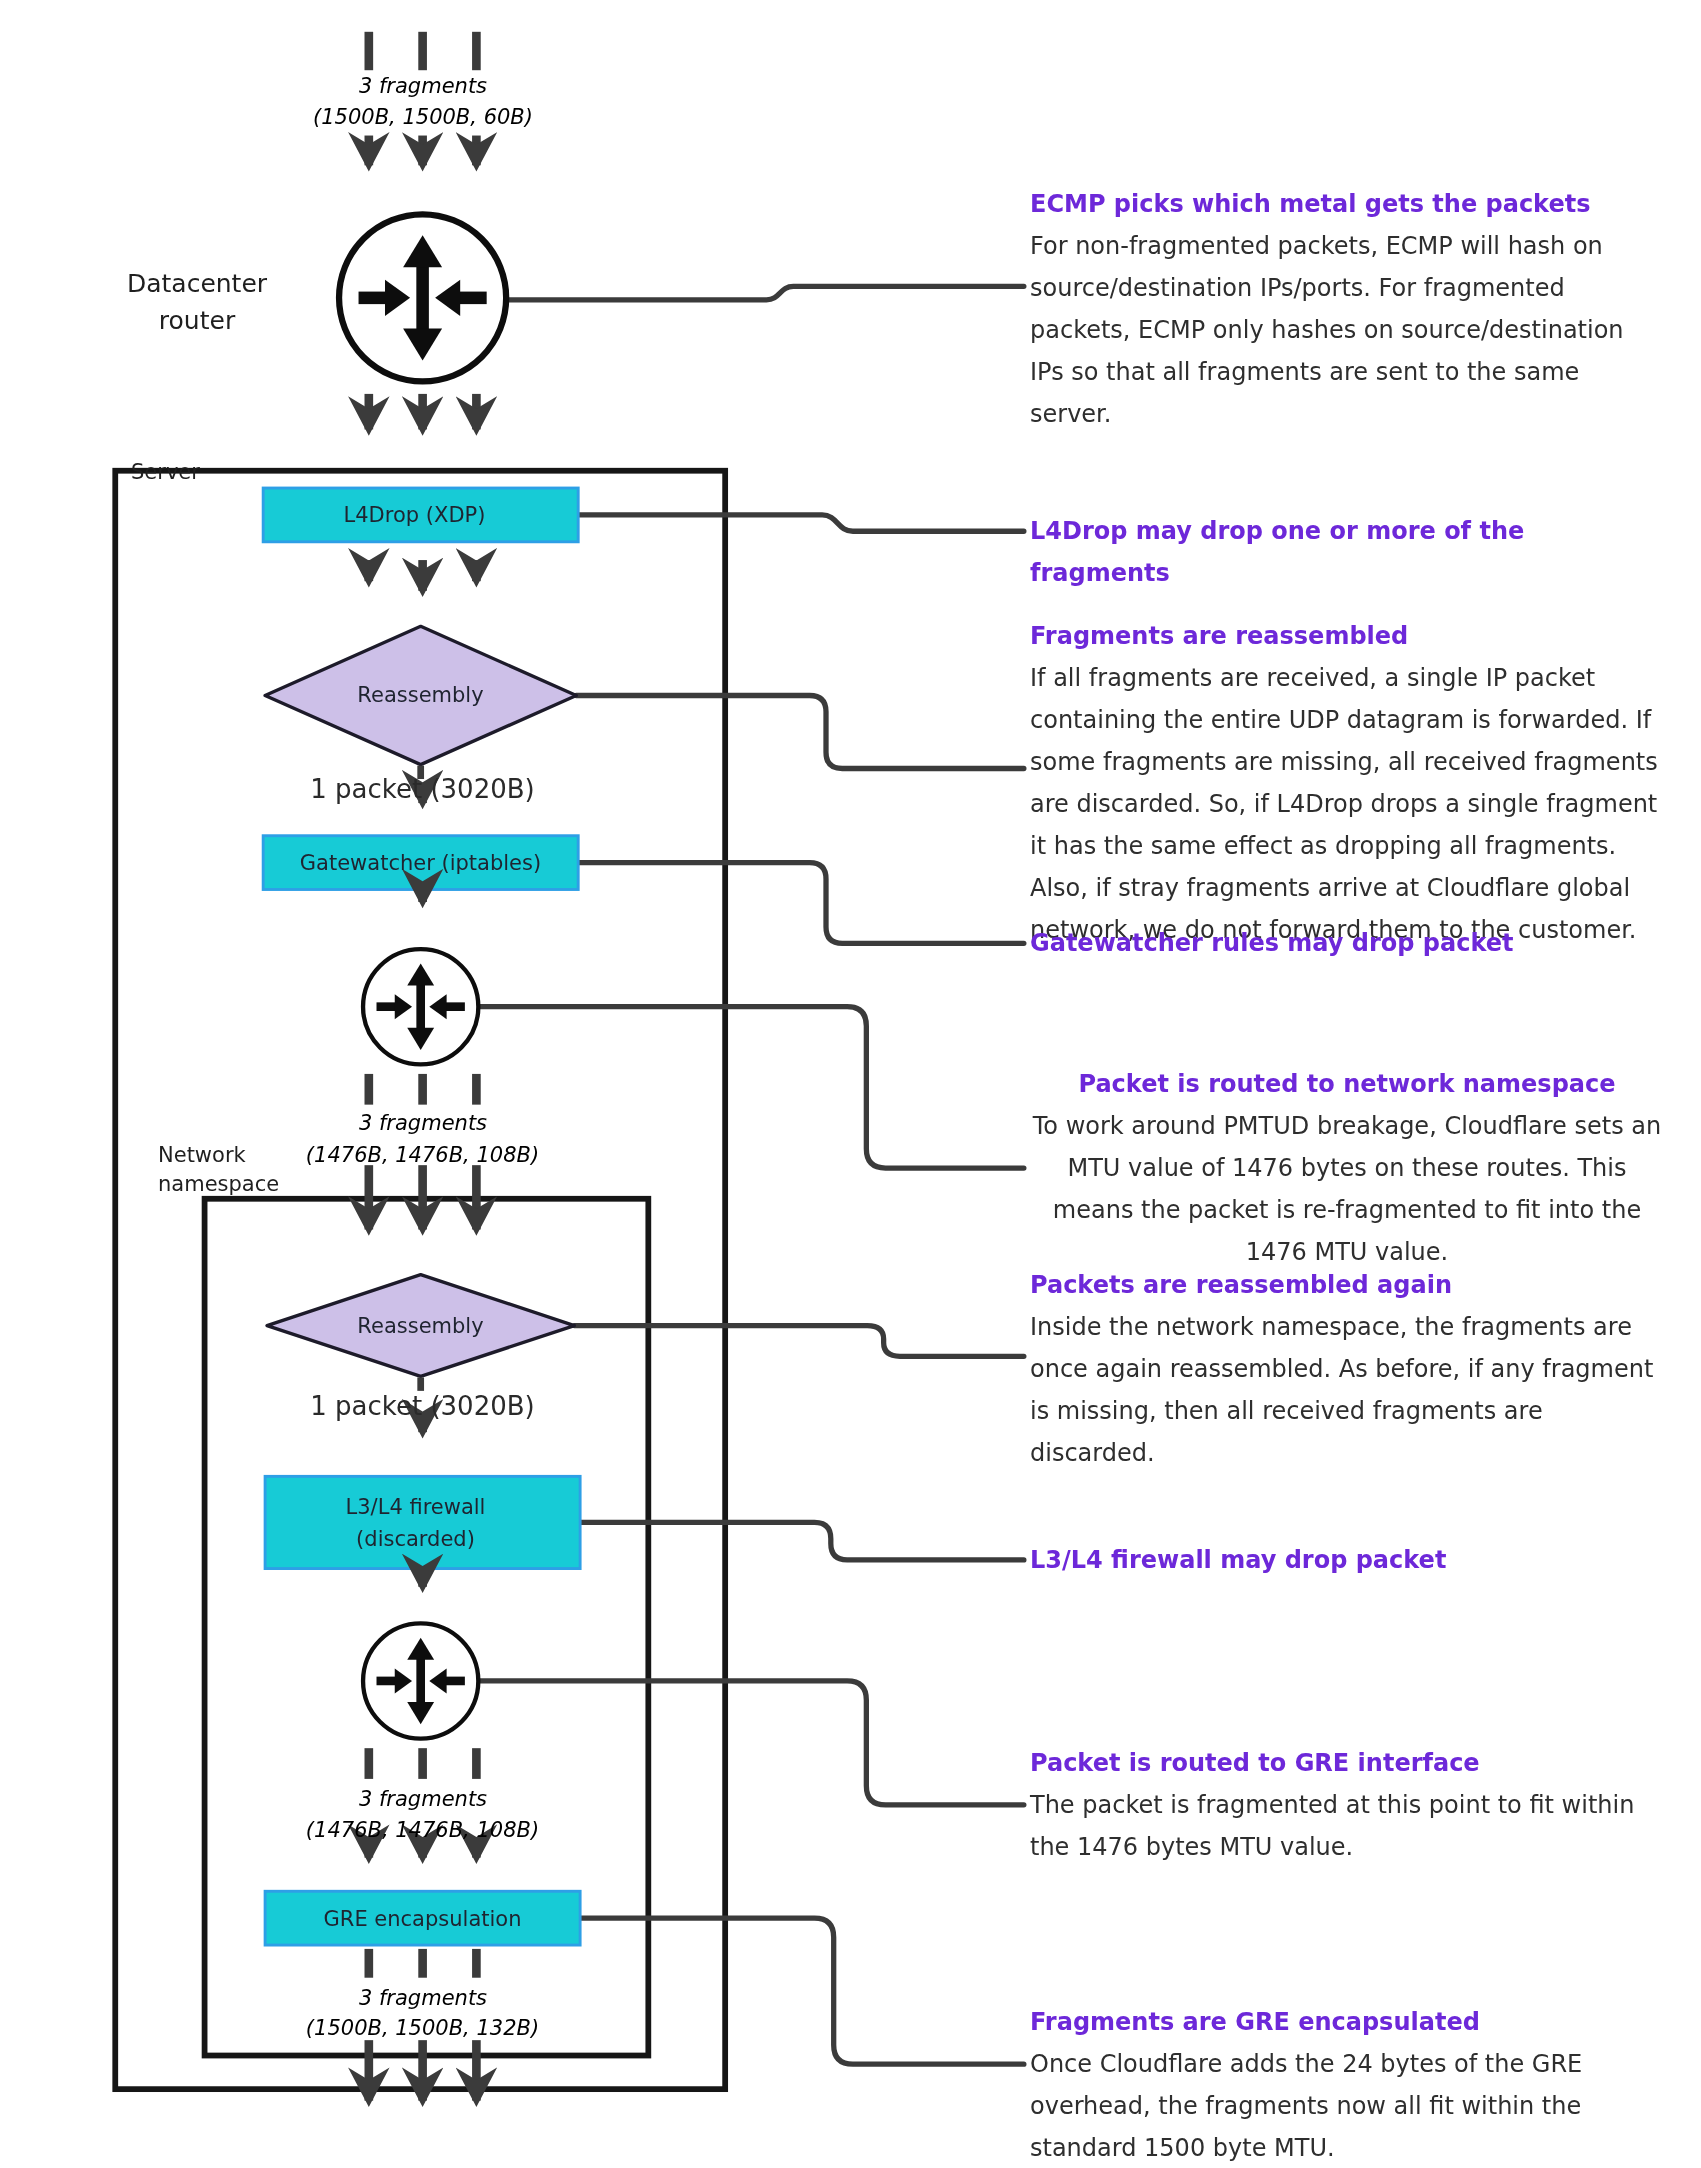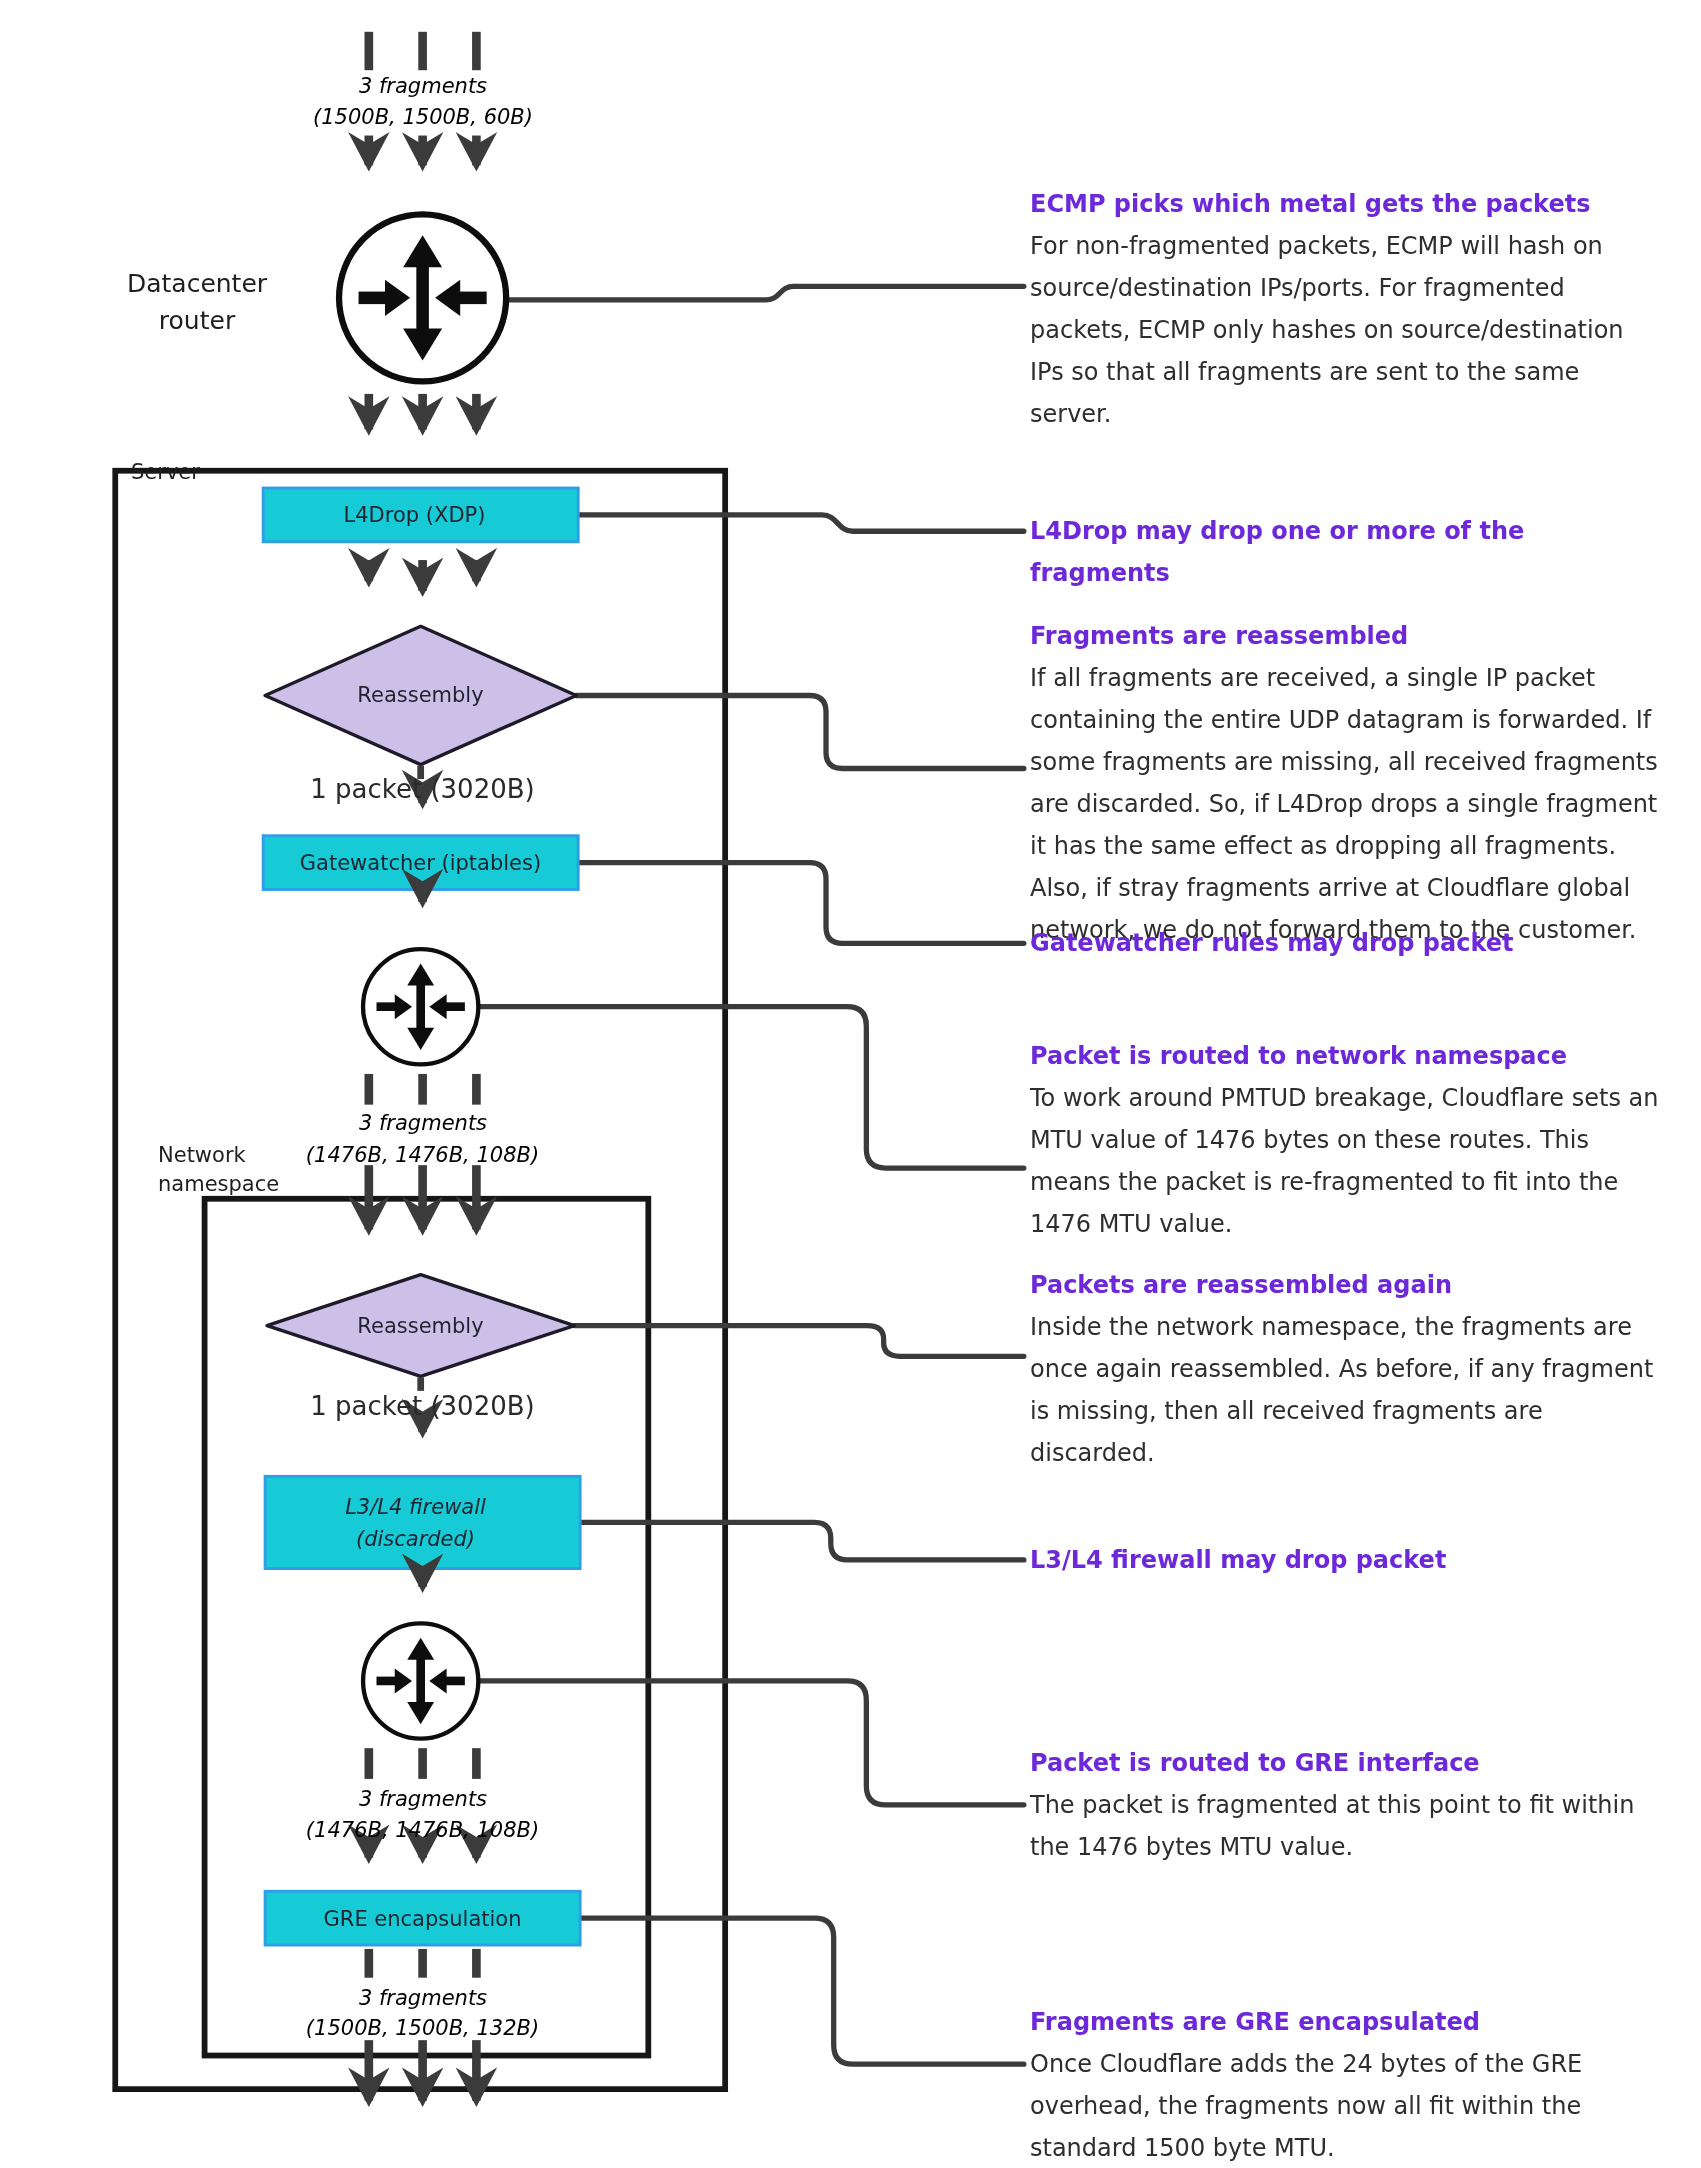--- a/index.html
+++ b/index.html
@@ -143,21 +143,21 @@
   <div class="nodelbl" style="left:263px;top:488px;width:303px;height:54px;">L4Drop (XDP)</div>
   <div class="nodelbl" style="left:265px;top:626px;width:311px;height:138px;">Reassembly</div>
   <div class="lbl packet" style="left:269px;top:774px;width:307px;">1 packet (3020B)</div>
   <div class="nodelbl" style="left:263px;top:836px;width:315px;height:54px;">Gatewatcher (iptables)</div>
   <div class="lbl frag" style="left:303px;top:1111px;width:240px;">3 fragments</div>
   <div class="lbl frag" style="left:269px;top:1143px;width:307px;">(1476B, 1476B, 108B)</div>
 
   <div class="boxtag" style="left:158px;top:1141px;width:139px;line-height:29px;">Network namespace</div>
   <div class="nodelbl" style="left:267px;top:1275px;width:307px;height:102px;">Reassembly</div>
   <div class="lbl packet" style="left:269px;top:1391px;width:307px;">1 packet (3020B)</div>
-  <div class="nodelbl col" style="left:265px;top:1477px;width:301px;height:92px;font-style:italic;">
+  <div class="nodelbl col" style="left:265px;top:1477px;width:301px;height:92px;">
     <span>L3/L4 firewall</span>
     <span>(discarded)</span>
   </div>
   <div class="lbl frag" style="left:303px;top:1787px;width:240px;">3 fragments</div>
   <div class="lbl frag" style="left:269px;top:1818px;width:307px;">(1476B, 1476B, 108B)</div>
   <div class="nodelbl" style="left:265px;top:1892px;width:315px;height:54px;">GRE encapsulation</div>
   <div class="lbl frag" style="left:303px;top:1986px;width:240px;">3 fragments</div>
   <div class="lbl frag" style="left:269px;top:2016px;width:307px;">(1500B, 1500B, 132B)</div>
 
   <div class="ann" style="top:183px;">
@@ -169,21 +169,21 @@
     <div></div>
   </div>
   <div class="ann" style="top:615px;">
     <div class="t">Fragments are reassembled</div>
     <div>If all fragments are received, a single IP packet containing the entire UDP datagram is forwarded. If some fragments are missing, all received fragments are discarded. So, if L4Drop drops a single fragment it has the same effect as dropping all fragments. Also, if stray fragments arrive at Cloudflare global network, we do not forward them to the customer.</div>
   </div>
   <div class="ann" style="top:922px;">
     <div class="t">Gatewatcher rules may drop packet</div>
     <div></div>
   </div>
-  <div class="ann" style="top:1035px;">
+  <div class="ann" style="top:1063px;text-align:center;">
     <div class="t">Packet is routed to network namespace</div>
     <div>To work around PMTUD breakage, Cloudflare sets an MTU value of 1476 bytes on these routes. This means the packet is re-fragmented to fit into the 1476 MTU value.</div>
   </div>
   <div class="ann" style="top:1264px;">
     <div class="t">Packets are reassembled again</div>
     <div>Inside the network namespace, the fragments are once again reassembled. As before, if any fragment is missing, then all received fragments are discarded.</div>
   </div>
   <div class="ann" style="top:1539px;">
     <div class="t">L3/L4 firewall may drop packet</div>
     <div></div>

